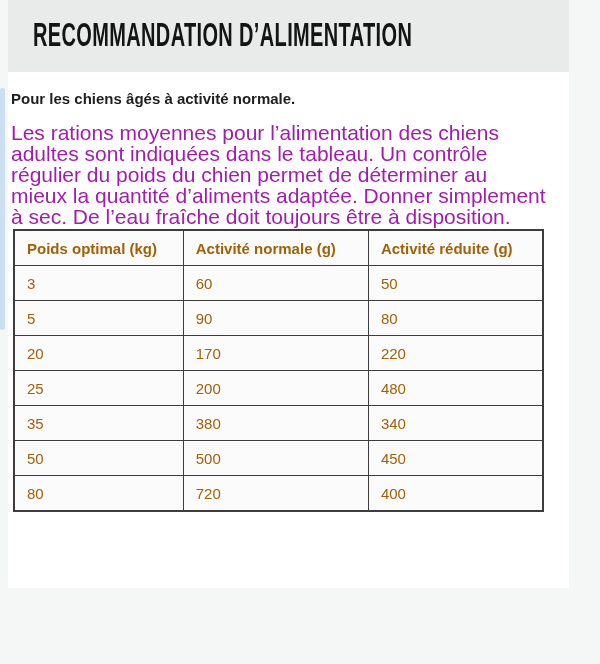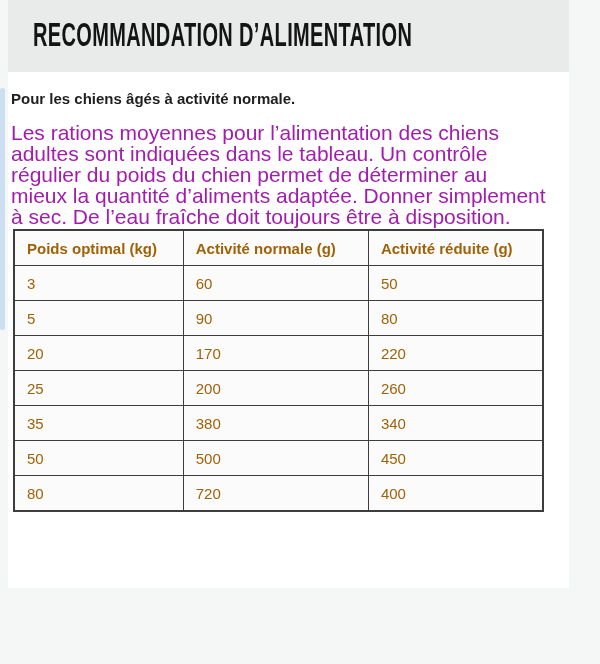--- a/index.html
+++ b/index.html
@@ -136,21 +136,21 @@
               <td>80</td>
             </tr>
             <tr>
               <td>20</td>
               <td>170</td>
               <td>220</td>
             </tr>
             <tr>
               <td>25</td>
               <td>200</td>
-              <td>260</td>
+              <td>480</td>
             </tr>
             <tr>
               <td>35</td>
               <td>380</td>
               <td>340</td>
             </tr>
             <tr>
               <td>50</td>
               <td>500</td>
               <td>450</td>

